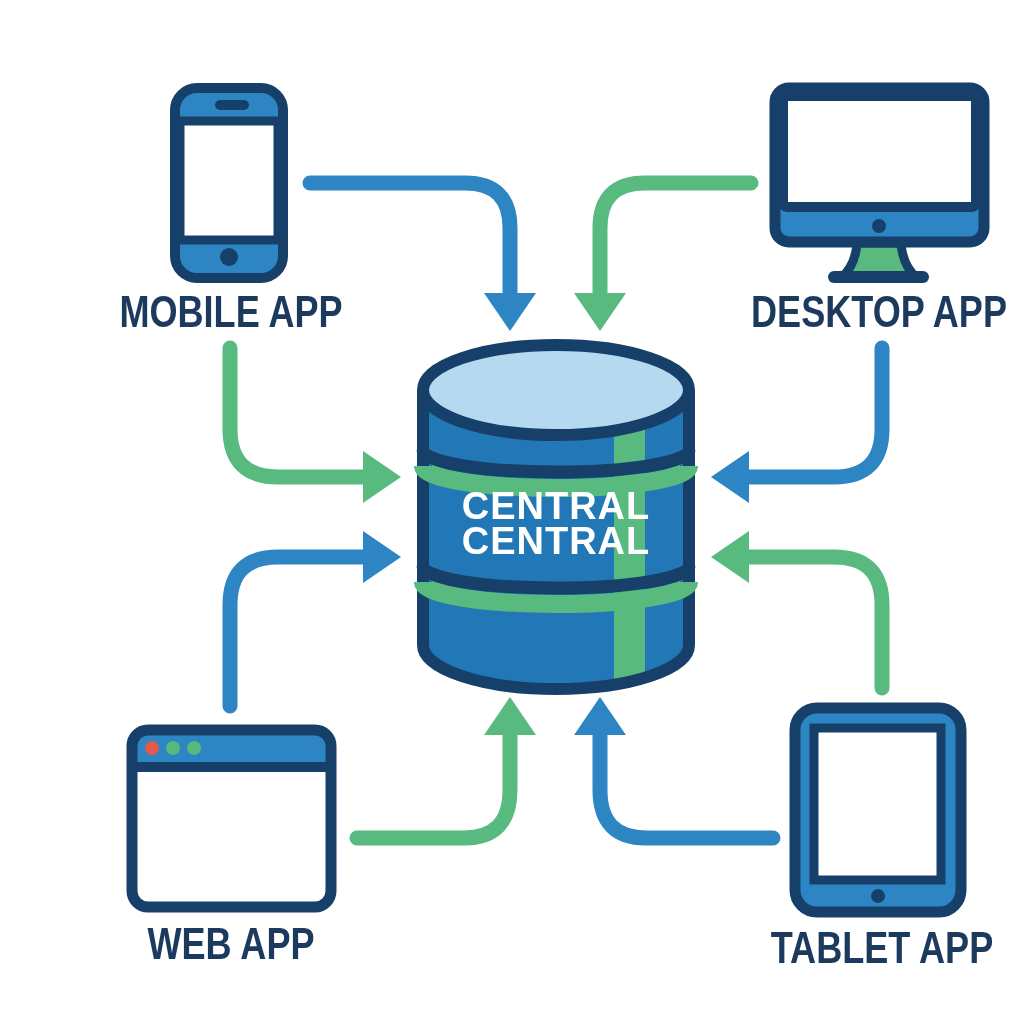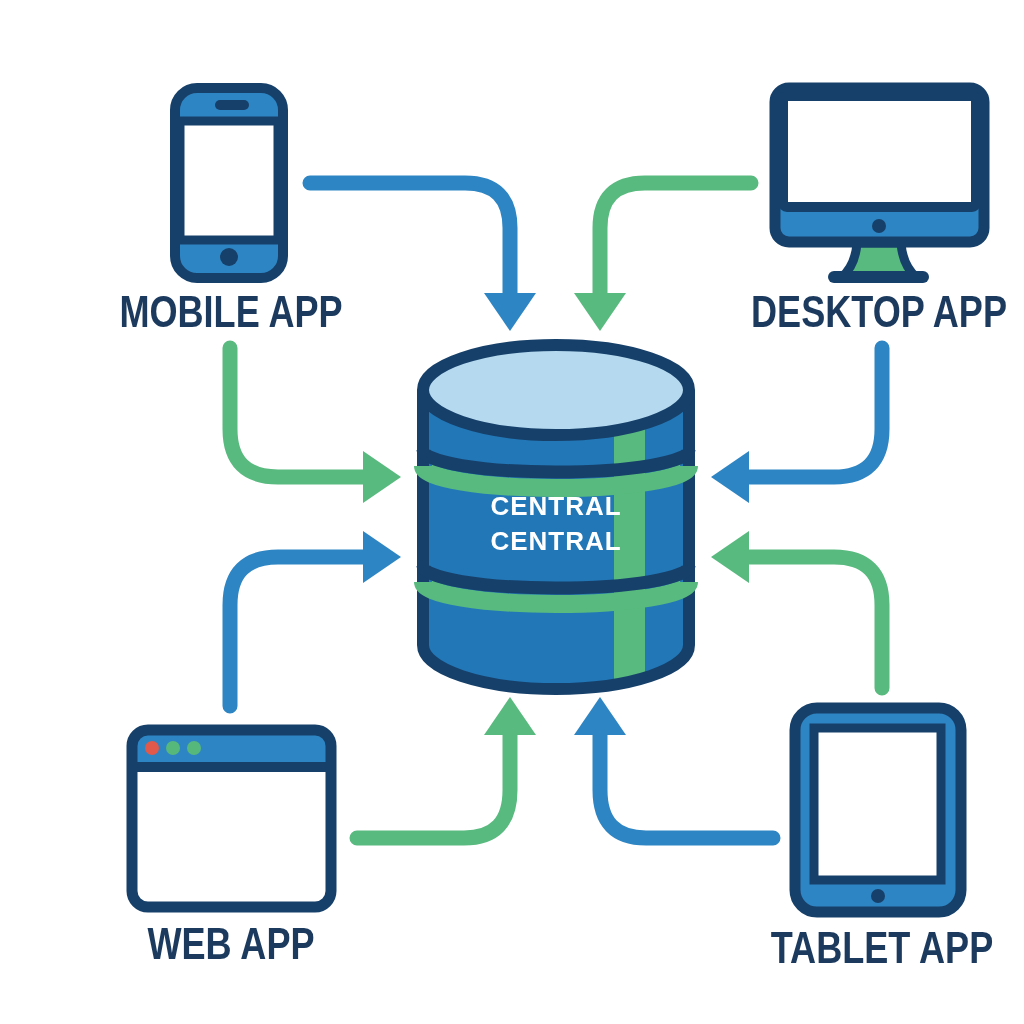--- a/index.html
+++ b/index.html
@@ -36,21 +36,21 @@
     font-weight:bold;font-size:44px;line-height:44px;
     color:var(--text_navy);
     transform:translateX(-50%) scaleX(0.82);
     transform-origin:50% 50%;
     letter-spacing:0px;
   }
   .db-label{
     position:absolute;left:512px;top:489px;
     transform:translateX(-50%);
     text-align:center;color:var(--white);
-    font-weight:bold;font-size:26px;line-height:35px;
+    font-weight:bold;font-size:38px;line-height:35px;
     letter-spacing:1px;white-space:nowrap;
   }
   .db-label span{display:block;}
 </style>
 </head>
 <body>
 
 <div class="canvas">
 
   <svg width="1024" height="1024" viewBox="0 0 1024 1024">

